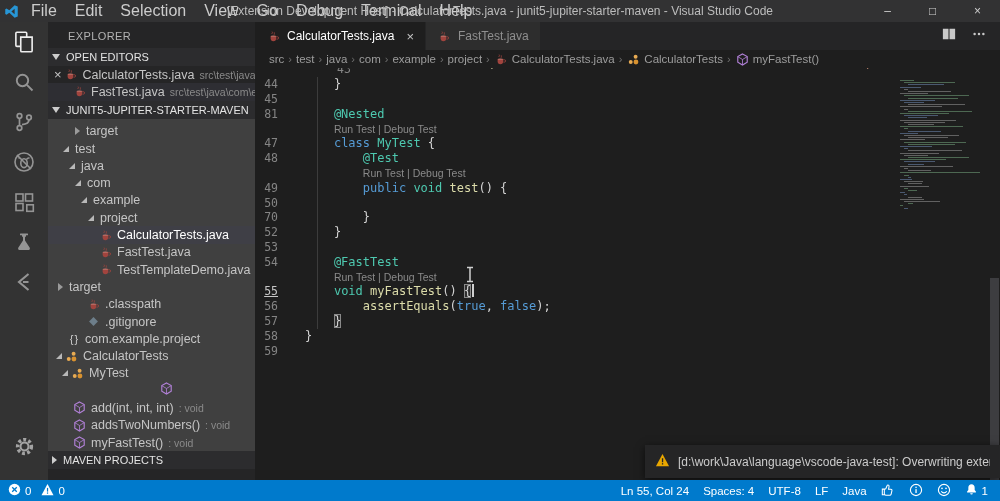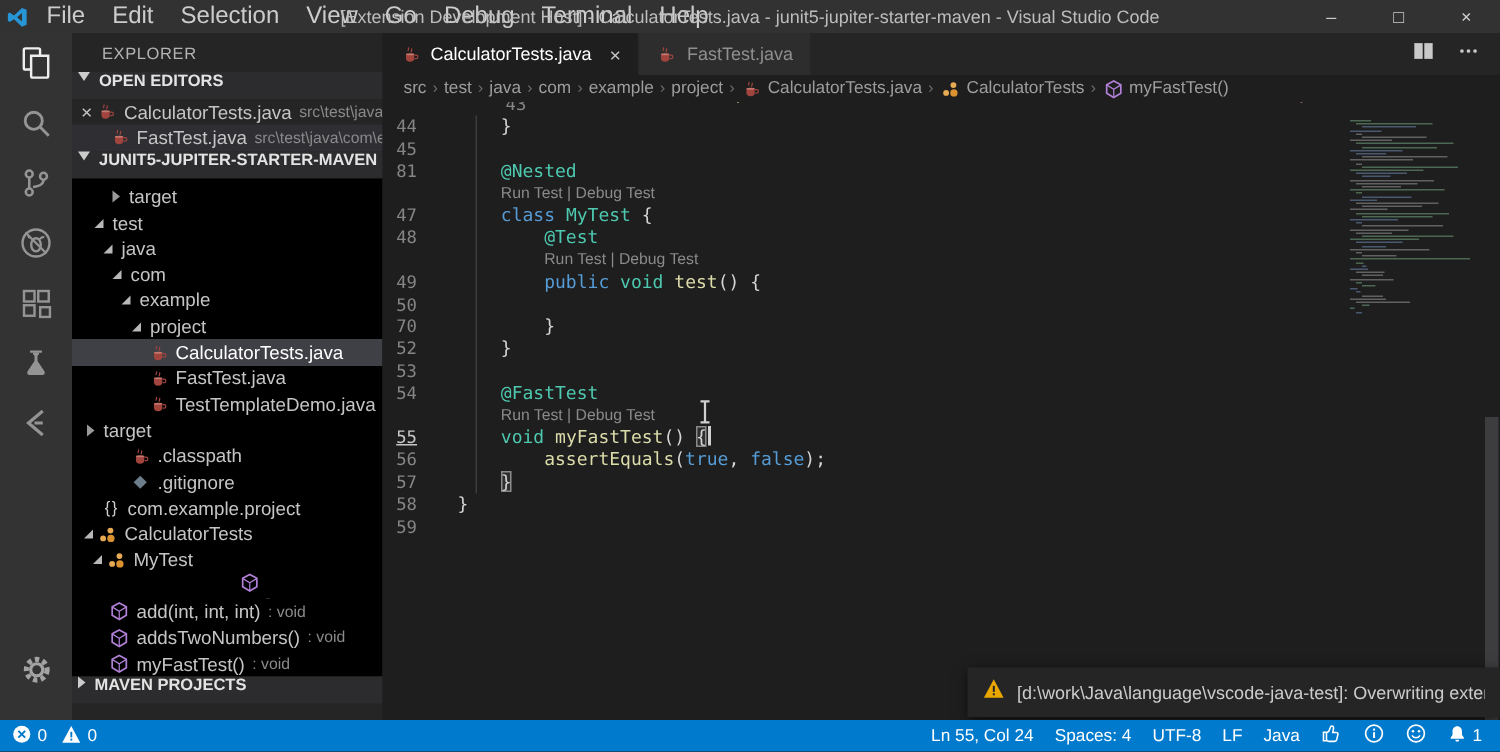--- a/index.html
+++ b/index.html
@@ -15,23 +15,23 @@
   .winbtn{width:45px;text-align:center;line-height:22px;color:#cdcdcd;font-size:12px;}
   
   .activitybar{position:absolute;left:0;top:22px;width:48px;height:458px;background:#333333;
     display:flex;flex-direction:column;align-items:center;z-index:30;}
   .ab-item{width:48px;height:40px;display:flex;align-items:center;justify-content:center;opacity:.62;}
   .ab-item.active{opacity:1;}
   .ab-gear{margin-top:auto;margin-bottom:14px;opacity:.8;}
   
   .sidebar{position:absolute;left:48px;top:22px;width:207px;height:458px;background:#252526;overflow:hidden;z-index:20;}
   .sb-title{height:26px;line-height:28px;padding-left:20px;font-size:11px;color:#b3b3b3;letter-spacing:.4px;}
-  .sb-header{height:18px;display:flex;align-items:flex-start;background:#2c2c2e;
-    font-size:11px;font-weight:bold;color:#e3e3e3;padding-left:4px;gap:4px;}
-  .sb-rows{background:#000000;}
+  .sb-header{height:18px;display:flex;align-items:center;background:#2c2c2e;
+    font-size:11px;font-weight:normal;color:#e3e3e3;padding-left:4px;gap:4px;}
+  .sb-rows{background:#404040;}
   .sb-rows.flat{background:transparent;}
   .sb-spacer{height:4px;}
   .sb-row{height:17.3px;display:flex;align-items:center;font-size:12.5px;color:#c5c5c5;white-space:nowrap;overflow:hidden;}
   .sb-row.selected{background:#3f3f46;color:#ffffff;}
   .sb-row.focused{background:#2e2e33;}
   .sb-label{margin-left:4px;}
   .sb-detail{margin-left:5px;font-size:10.5px;color:#8a8a8a;}
   .sb-close{color:#c5c5c5;font-size:13px;width:14px;text-align:center;margin-right:2px;}
   .sb-ico{display:inline-flex;width:15px;justify-content:center;flex:0 0 15px;}
   .tw{width:0;height:0;border-style:solid;flex:0 0 auto;margin-right:2px;}

